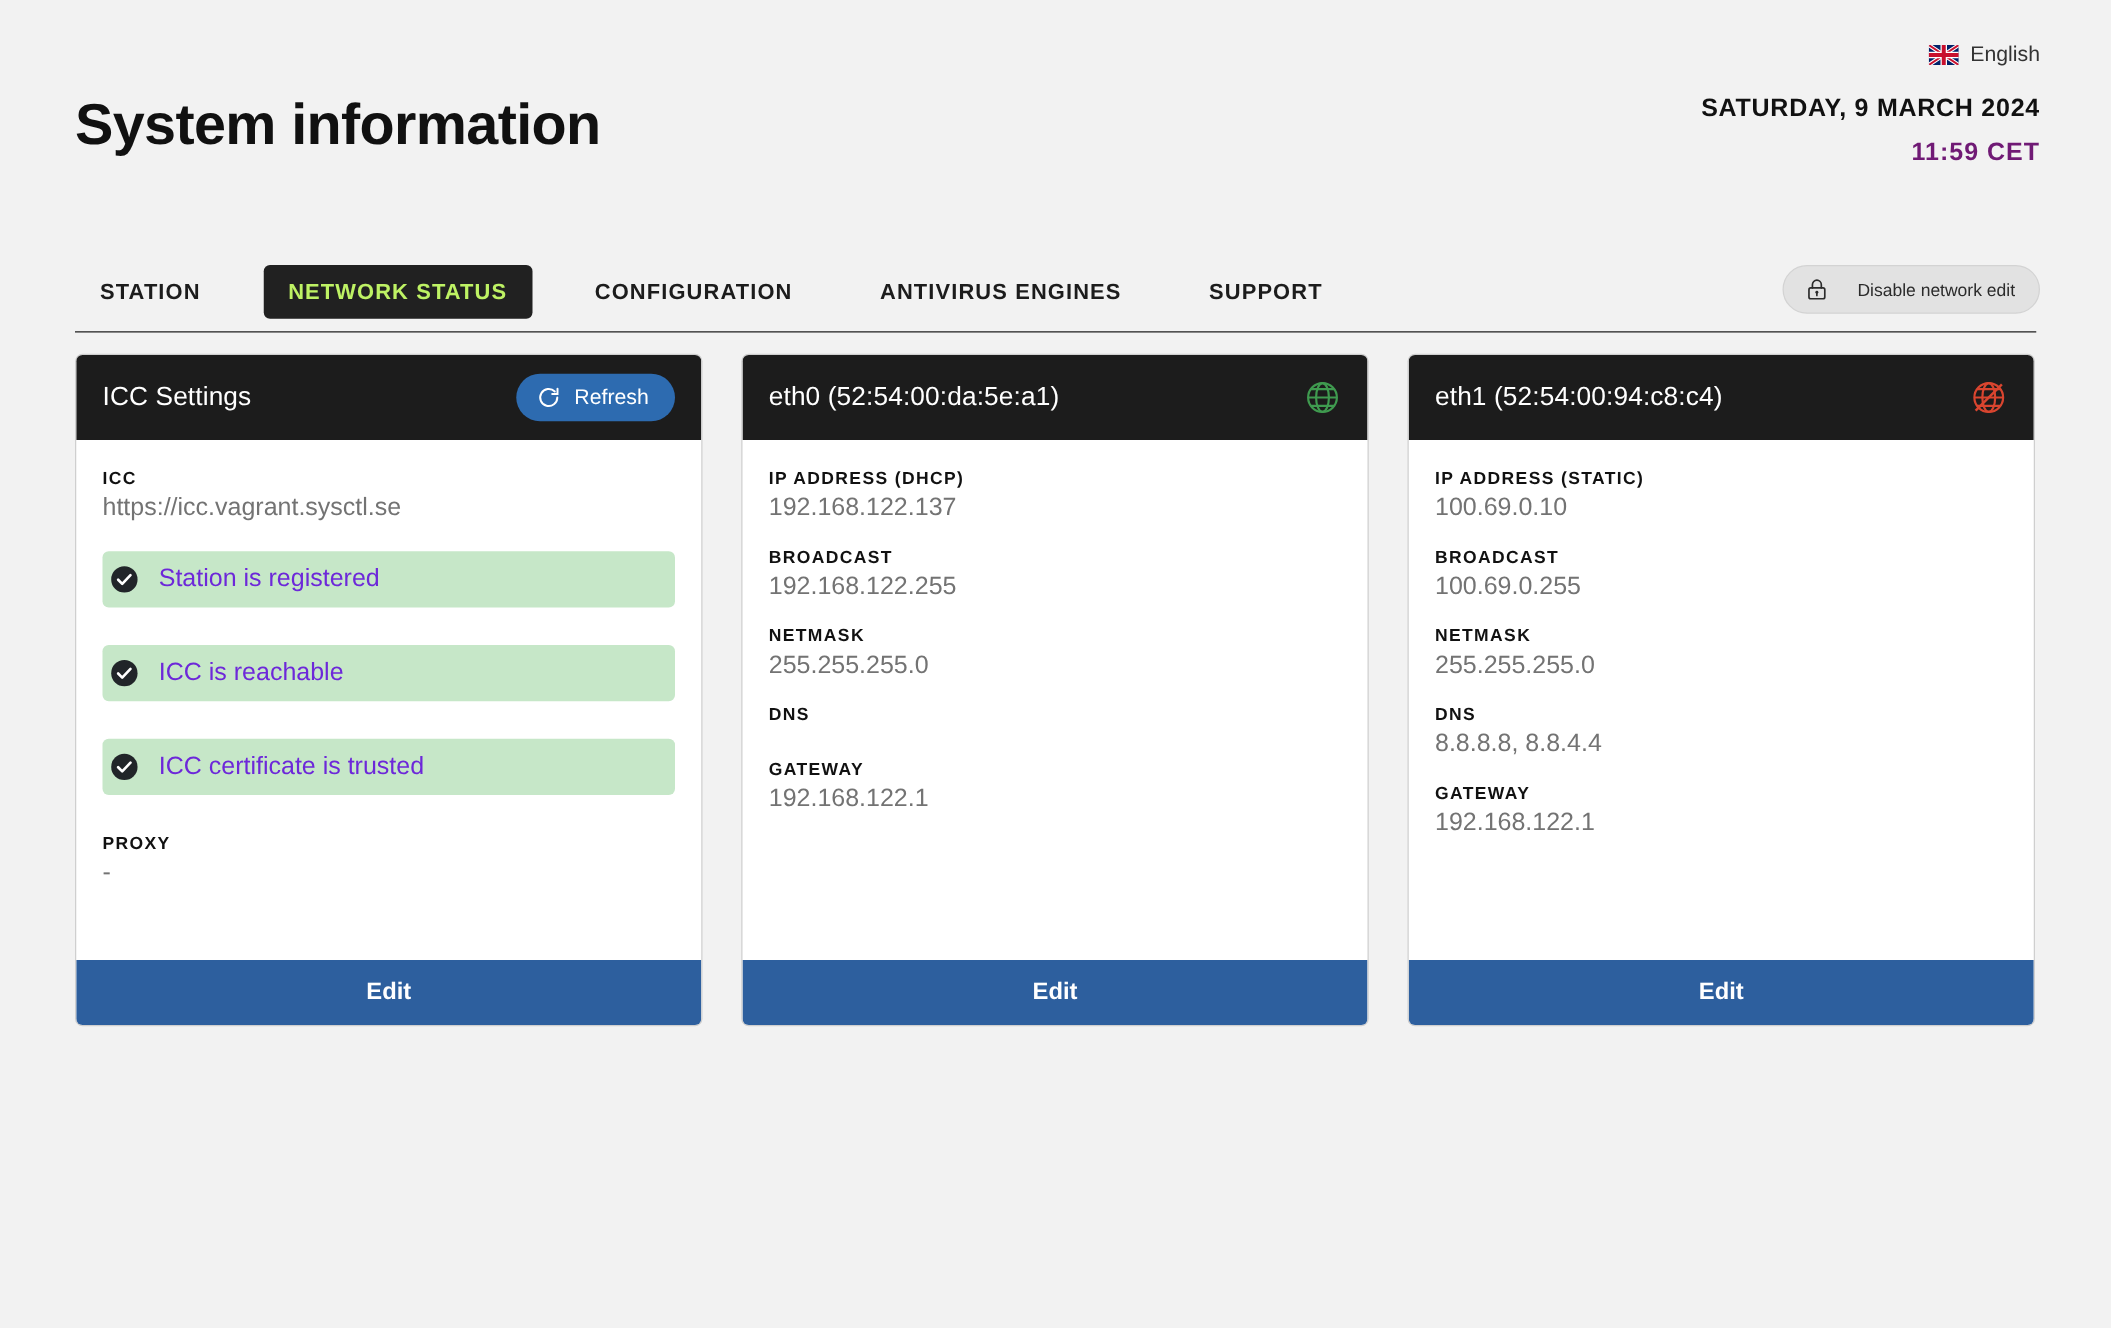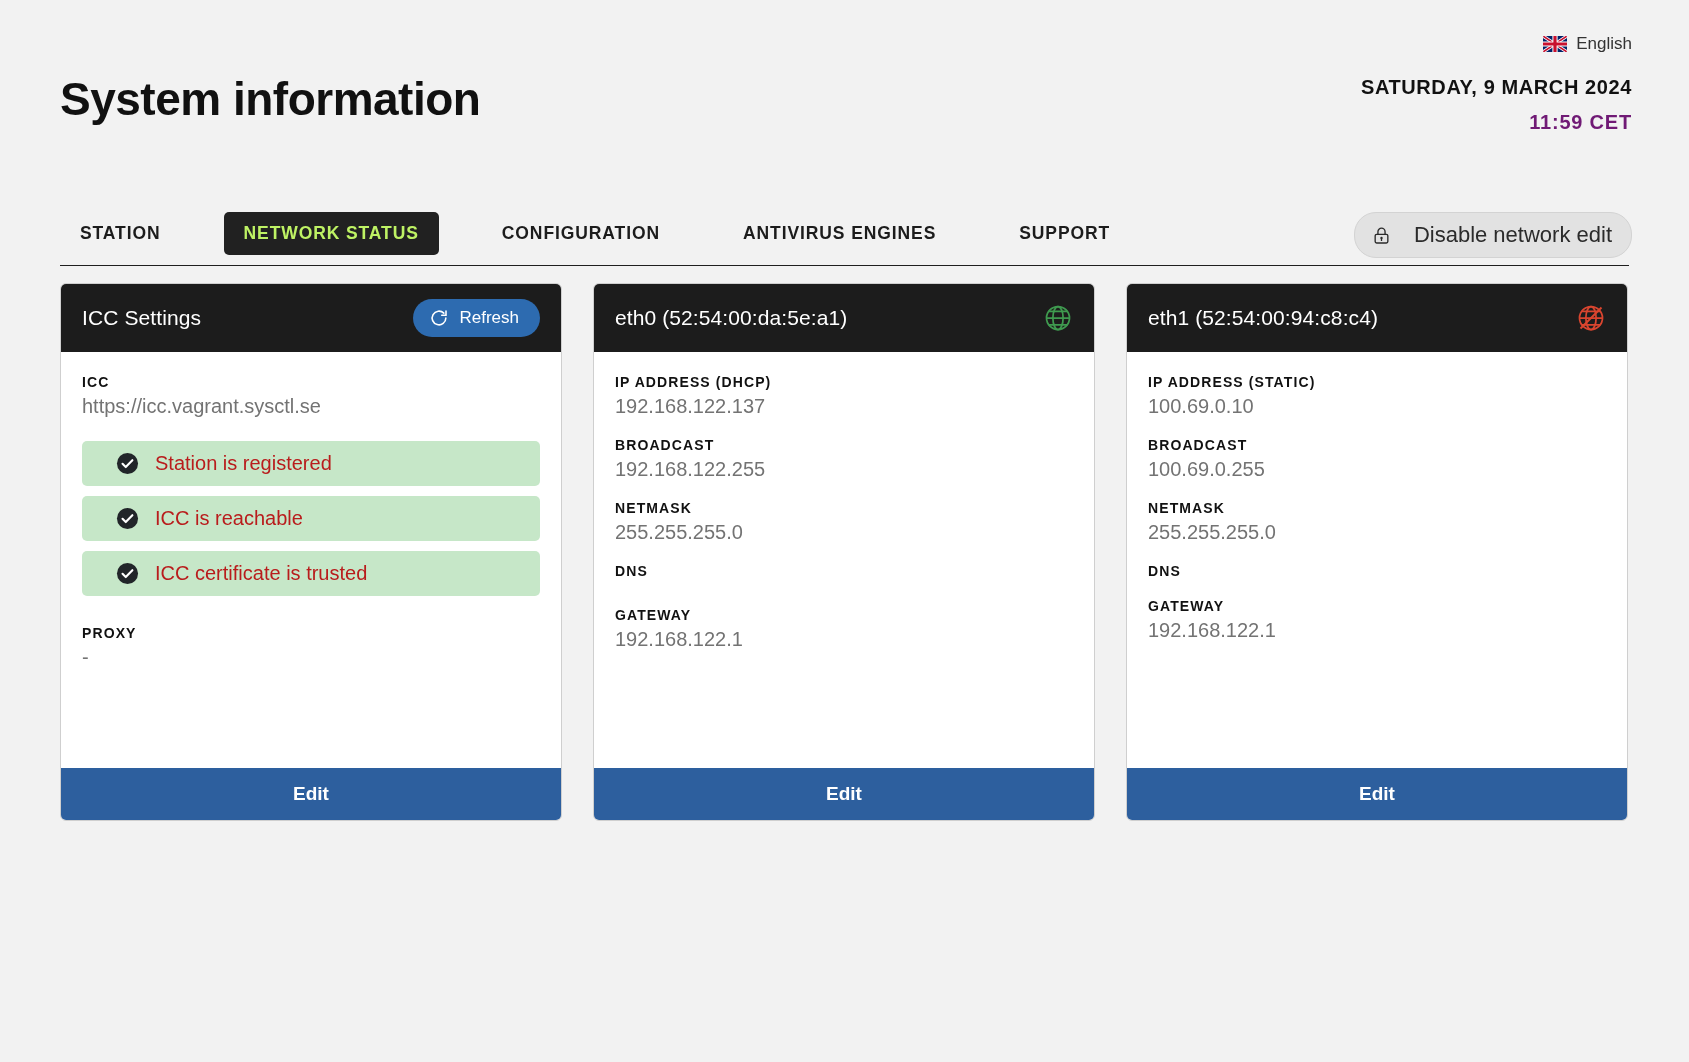--- a/index.html
+++ b/index.html
@@ -37,21 +37,21 @@
     text-transform: uppercase;
   }
   .timeline {
     margin-top: 12px;
     font-size: 20px; font-weight: 700; letter-spacing: 0.8px; color: #701a75;
   }
 
   
   .tabs {
     position: absolute; left: 60px; top: 212px;
-    display: flex; align-items: flex-start; gap: 17px;
+    display: flex; align-items: flex-start; gap: 4px;
   }
   .tab {
     font-size: 17.5px; font-weight: 700; letter-spacing: 0.9px;
     text-transform: uppercase;
     color: #1c1c1c;
     padding: 11px 20px;
     border-radius: 5px;
     cursor: pointer;
     white-space: nowrap;
     font-stretch: condensed;
@@ -59,21 +59,21 @@
   .tab + .tab { margin-left: 26px; }
   .tab.active { background: #212121; color: #bef264; }
 
   .net-edit-btn {
     position: absolute; right: 57px; top: 212px;
     display: flex; align-items: center; gap: 23px;
     background: #e2e2e2;
     border: 1px solid #d3d3d3;
     border-radius: 22px;
     padding: 9px 19px 9px 17px;
-    font-size: 22px; color: #2b2b2b;
+    font-size: 14px; color: #2b2b2b;
     cursor: pointer;
     white-space: nowrap;
   }
   .lock-icon { width: 19px; height: 19px; display: block; flex: none; }
 
   .divider {
     position: absolute; left: 60px; top: 265px;
     width: 1569px; height: 1px; background: #1f1f1f;
   }
 
@@ -126,24 +126,24 @@
     margin-top: 5px; min-height: 4px;
   }
   .fld + .fld { margin-top: 19px; }
 
   .status-list { margin-top: 23px; }
   .status-row {
     display: flex; align-items: center; gap: 16px;
     background: #c6e7c8;
     border-radius: 5px;
     height: 45px;
-    padding: 0 34px;
-    margin-bottom: 10px;
+    padding: 0 6px;
+    margin-bottom: 30px;
     font-size: 20px;
-    color: #b91c1c;
+    color: #6d28d9;
   }
   .check-icon { width: 23px; height: 23px; display: block; flex: none; }
 
   .proxy-block { margin-top: 29px; }
 
   .card-foot {
     background: #2d5f9e;
     color: #ffffff;
     height: 52px;
     display: flex; align-items: center; justify-content: center;
@@ -300,20 +300,21 @@
         <div class="fld">
           <div class="fld-label">BROADCAST</div>
           <div class="fld-value">100.69.0.255</div>
         </div>
         <div class="fld">
           <div class="fld-label">NETMASK</div>
           <div class="fld-value">255.255.255.0</div>
         </div>
         <div class="fld">
           <div class="fld-label">DNS</div>
+          <div class="fld-value">8.8.8.8, 8.8.4.4</div>
         </div>
         <div class="fld">
           <div class="fld-label">GATEWAY</div>
           <div class="fld-value">192.168.122.1</div>
         </div>
       </div>
       <div class="card-foot">Edit</div>
     </section>
 
   </div>

